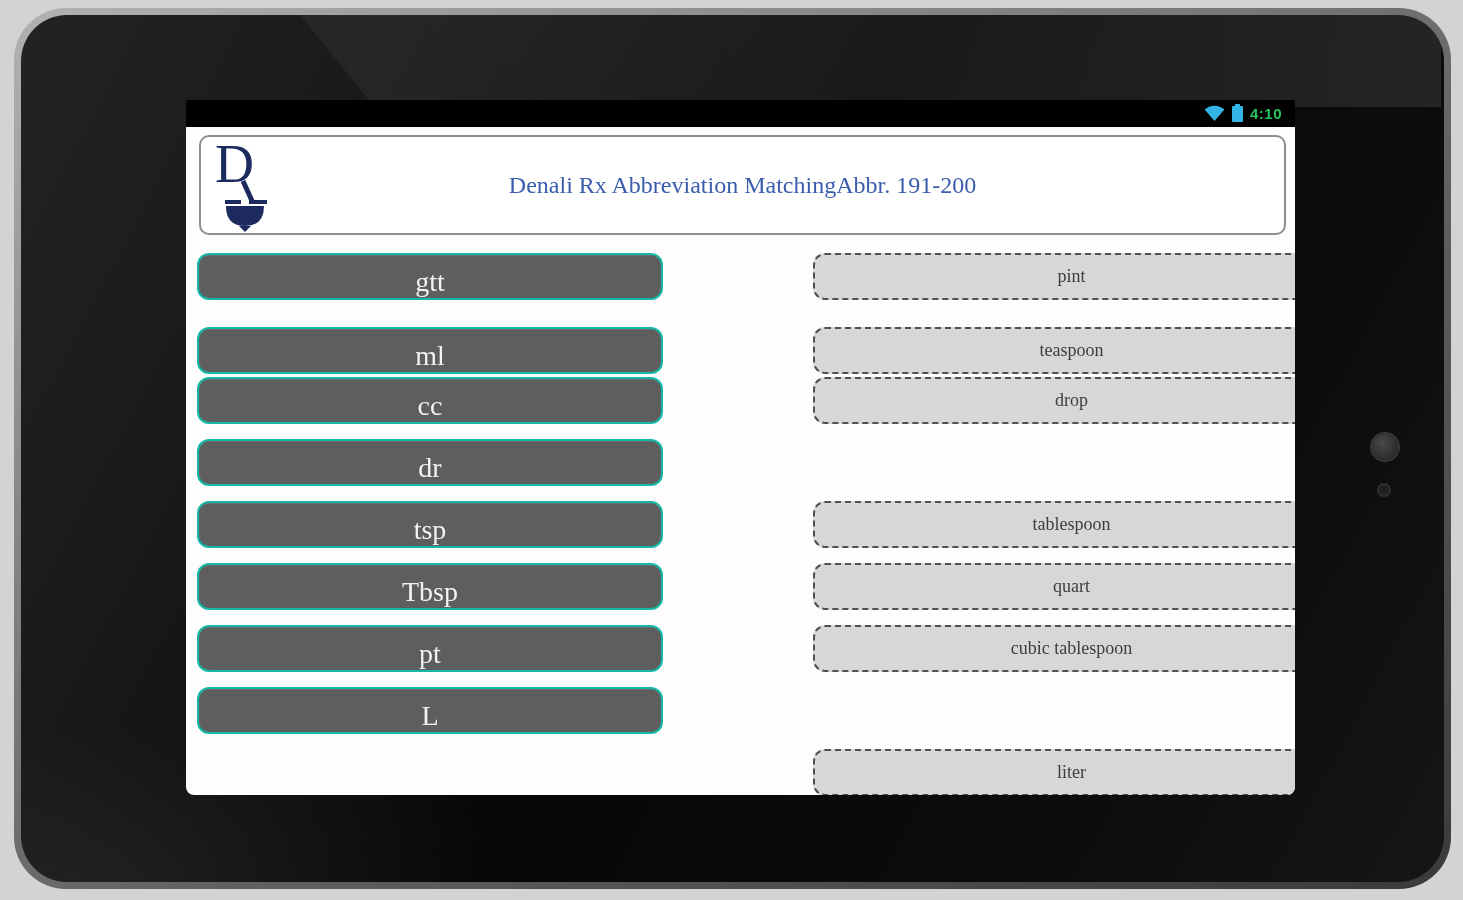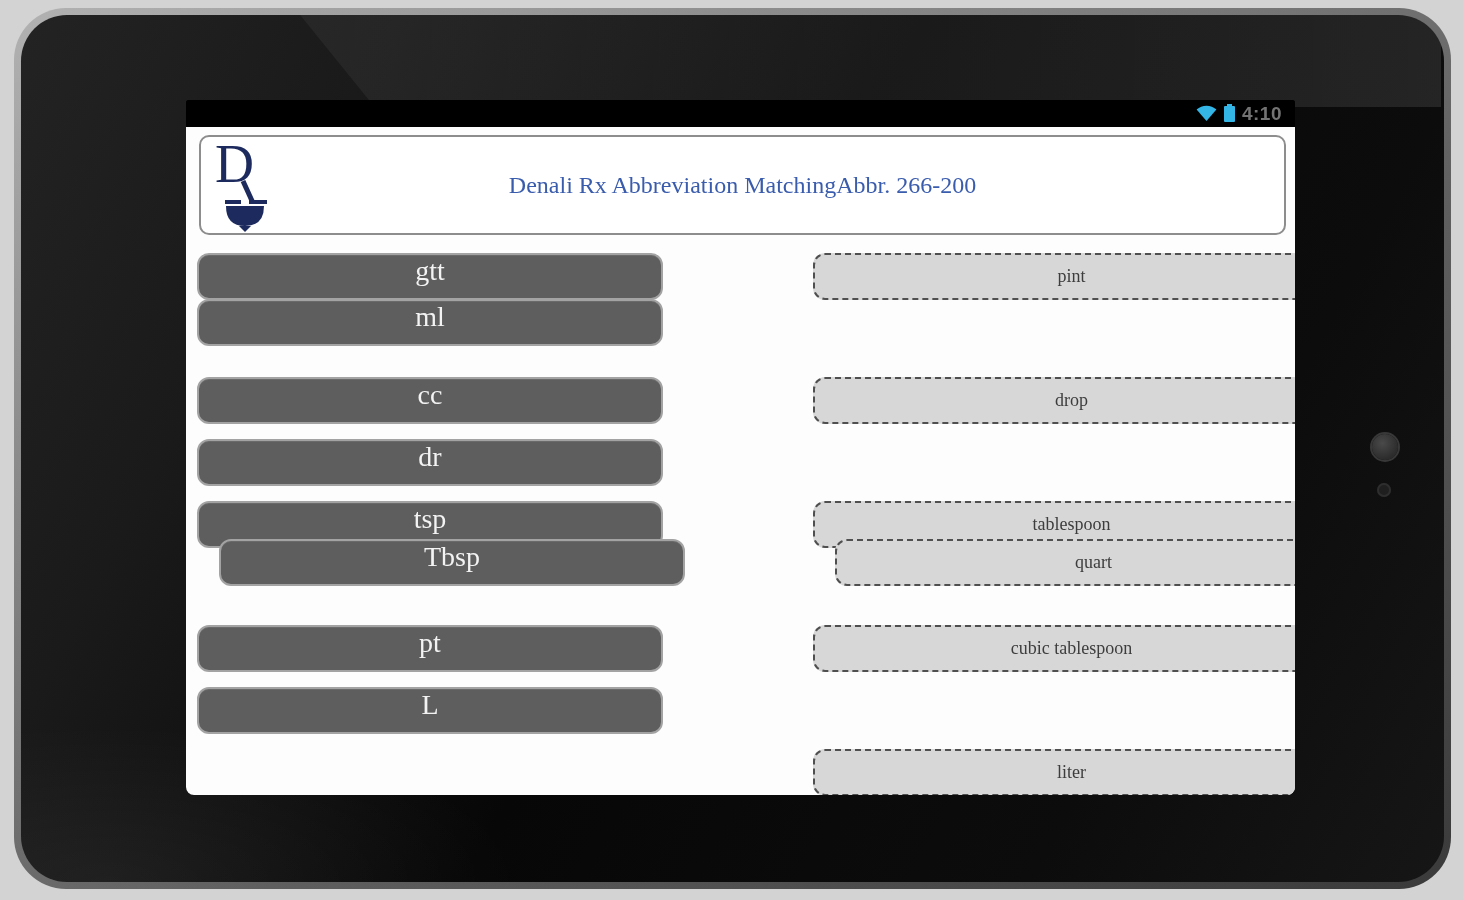--- a/index.html
+++ b/index.html
@@ -41,22 +41,22 @@
     background:#000;border-radius:3px 3px 8px 8px;overflow:hidden;
   }
   .statusbar{
     height:27px;background:#000;display:flex;align-items:center;justify-content:flex-end;
     gap:7px;padding-right:13px;box-sizing:border-box;
   }
   .wifi-icon{display:block;}
   .battery{position:relative;width:11px;height:16px;background:#33b5e5;border-radius:1px;margin-top:1px;}
   .battery::before{content:"";position:absolute;left:3px;top:-2px;width:5px;height:2px;background:#33b5e5;}
   .sb-time{
-    font-family:"Liberation Sans", sans-serif;font-size:19px;font-weight:bold;
-    color:#737373;letter-spacing:0.5px;
+    font-family:"Liberation Sans", sans-serif;font-size:15px;font-weight:bold;
+    color:#22c55e;letter-spacing:0.5px;
   }
   .content{
     position:relative;height:668px;background:#fdfdfd;
   }
   
   .header-box{
     position:absolute;left:13px;top:8px;width:1087px;height:100px;box-sizing:border-box;
     background:#fff;border:2px solid #8d8d8d;border-radius:10px;
   }
   .logo{position:absolute;left:12px;top:2px;width:60px;height:94px;}
@@ -67,33 +67,33 @@
   .logo-svg{position:absolute;left:0;top:0;}
   .titles{
     position:absolute;left:0;top:0;width:100%;height:100%;
     display:flex;flex-direction:row;align-items:center;justify-content:center;
     color:#3a5cad;
   }
   .title-line{font-size:24px;line-height:30px;}
   
   .abbr-button{
     position:absolute;left:11px;width:466px;height:47px;box-sizing:border-box;
-    background:#5e5e5e;border:2px solid #a3a3a3;border-radius:12px;
-    display:flex;align-items:flex-start;justify-content:center;
+    background:#5e5e5e;border:2px solid #14b8a6;border-radius:12px;
+    display:flex;align-items:flex-end;justify-content:center;
     color:#f3f3f3;font-size:28px;cursor:pointer;
     box-shadow:inset 0 1px 0 rgba(255,255,255,0.08);
   }
   .term-button{
     position:absolute;left:627px;width:517px;height:47px;box-sizing:border-box;
     background:#d7d7d7;border:2px dashed #4f4f4f;border-radius:12px;
     display:flex;align-items:center;justify-content:center;
     color:#3d3d3d;font-size:18px;cursor:pointer;
   }
-  .r0{top:126px;} .r1{top:172px;} .r2{top:250px;} .r3{top:312px;} .r4{top:374px;}
-  .r5{top:412px;margin-left:22px;} .r6{top:498px;} .r7{top:560px;} .r8{top:622px;}
+  .r0{top:126px;} .r1{top:200px;} .r2{top:250px;} .r3{top:312px;} .r4{top:374px;}
+  .r5{top:436px;} .r6{top:498px;} .r7{top:560px;} .r8{top:622px;}
 </style>
 </head>
 <body>
 
 <div class="device">
   <div class="bezel">
     <div class="camera"></div>
     <div class="sensor"></div>
 
     <div class="screen">
@@ -114,21 +114,21 @@
               <line x1="30" y1="42" x2="40" y2="64" stroke="#1c2a5e" stroke-width="5"></line>
               <line x1="12" y1="63" x2="28" y2="63" stroke="#1c2a5e" stroke-width="4"></line>
               <line x1="36" y1="63" x2="54" y2="63" stroke="#1c2a5e" stroke-width="4"></line>
               <path d="M13 67 Q13 87 32 87 Q51 87 51 67 Z" fill="#1c2a5e"></path>
               <path d="M26 87 L38 87 L32 93 Z" fill="#1c2a5e"></path>
             </svg>
             <span class="logo-d">D</span>
           </div>
           <div class="titles">
             <div class="title-line">Denali Rx Abbreviation Matching</div>
-            <div class="title-line">Abbr. 266-200</div>
+            <div class="title-line">Abbr. 191-200</div>
           </div>
         </div>
 
         <div class="abbr-button r0">
             <span>gtt</span>
           </div>
         <div class="abbr-button r1">
             <span>ml</span>
           </div>
         <div class="abbr-button r2">
@@ -146,20 +146,23 @@
         <div class="abbr-button r6">
             <span>pt</span>
           </div>
         <div class="abbr-button r7">
             <span>L</span>
           </div>
 
         <div class="term-button r0">
             <span>pint</span>
           </div>
+        <div class="term-button r1">
+            <span>teaspoon</span>
+          </div>
         <div class="term-button r2">
             <span>drop</span>
           </div>
         <div class="term-button r4">
             <span>tablespoon</span>
           </div>
         <div class="term-button r5">
             <span>quart</span>
           </div>
         <div class="term-button r6">

